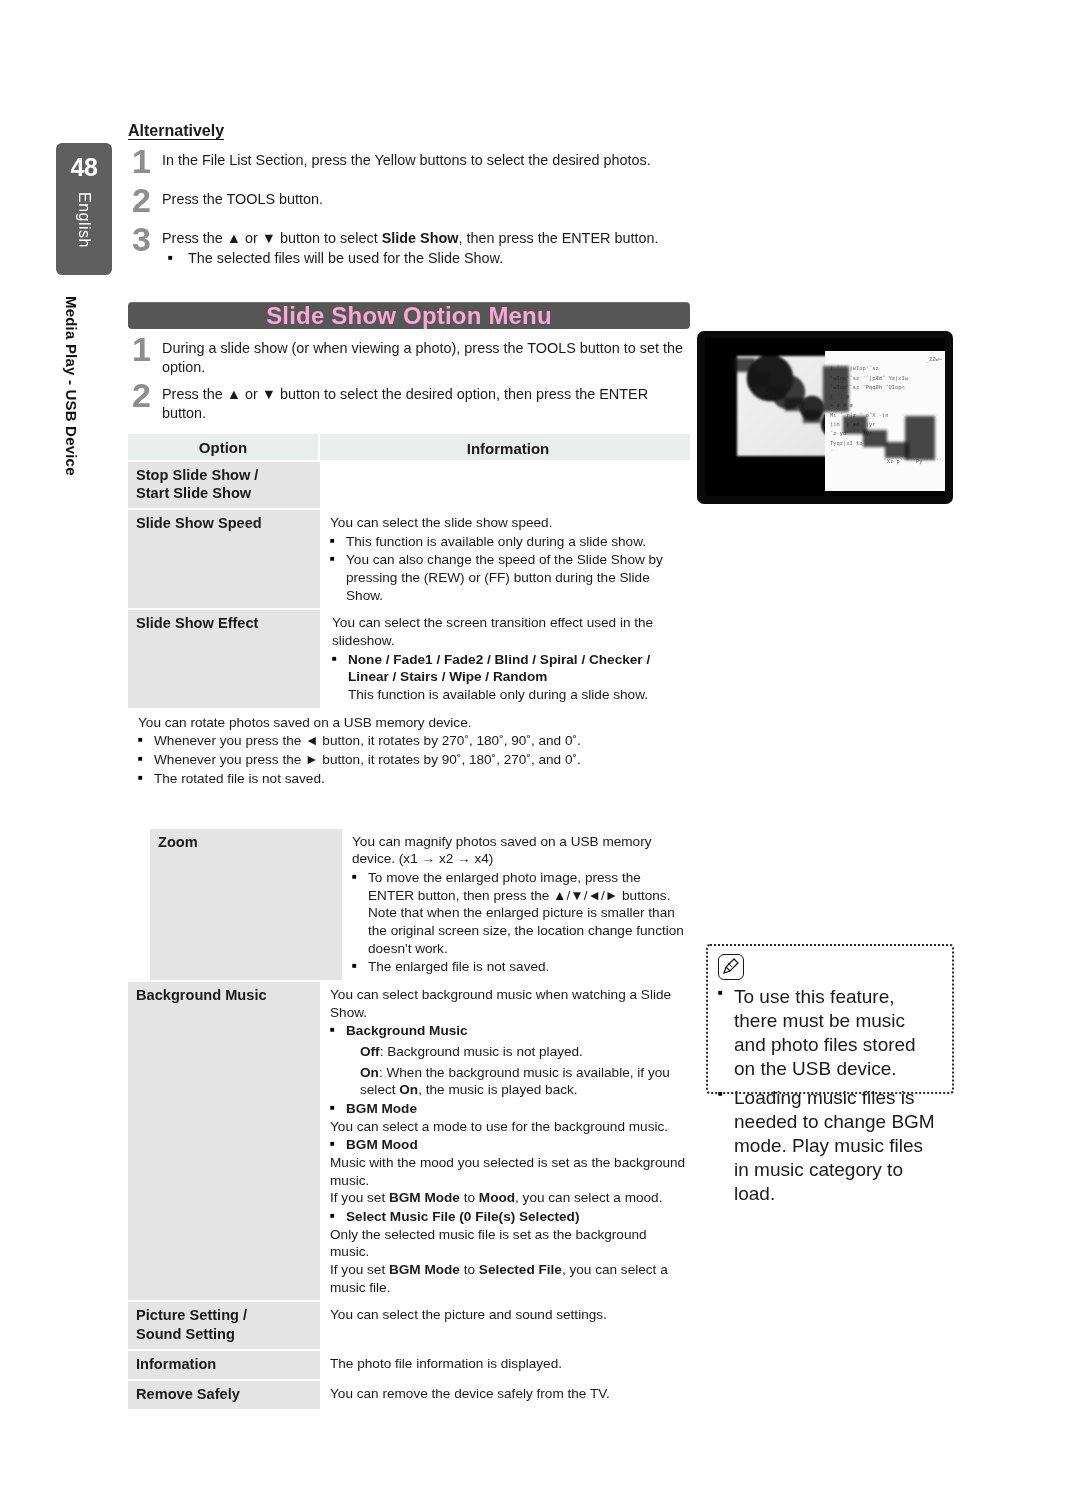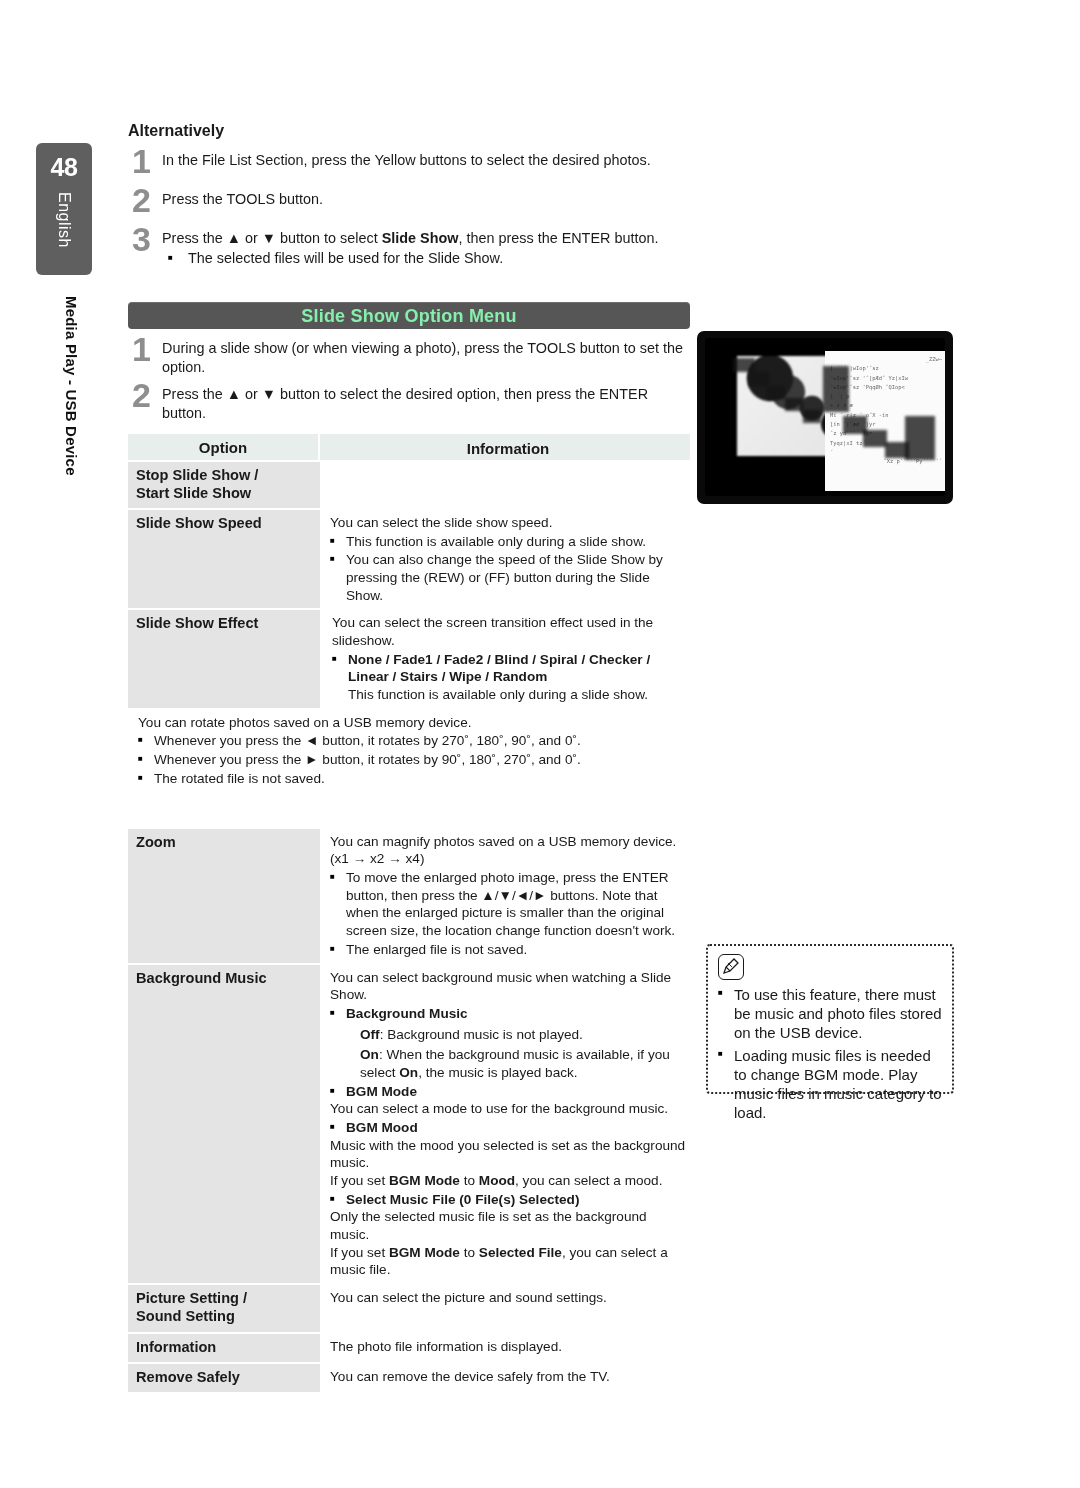--- a/index.html
+++ b/index.html
@@ -11,21 +11,21 @@
     width: 1080px; height: 1488px;
     position: relative;
     font-family: "Liberation Sans", sans-serif;
     color: #1a1a1a;
     overflow: hidden;
   }
 
   
   #page-badge {
     position: absolute;
-    left: 36px; top: 143px;
+    left: 56px; top: 143px;
     width: 56px; height: 132px;
     background: #5f5f5f;
     border-radius: 6px;
     color: #ffffff;
     display: flex;
     flex-direction: column;
     align-items: center;
   }
   #page-badge .pnum {
     font-size: 25px; font-weight: bold;
@@ -47,20 +47,21 @@
     font-weight: bold;
     letter-spacing: 0.2px;
     color: #111;
     white-space: nowrap;
   }
 
   .section-heading {
     position: absolute;
     left: 128px; top: 122px;
     font-size: 16px; font-weight: bold;
+    text-decoration: underline;
     text-underline-offset: 3px;
   }
 
   
   .steps { position: absolute; }
   .step { display: flex; align-items: flex-start; }
   .step .num {
     width: 34px;
     flex: 0 0 34px;
     font-size: 34px;
@@ -97,22 +98,22 @@
   #banner {
     position: absolute;
     left: 128px; top: 302px;
     width: 562px; height: 27px;
     background: #565656;
     border-radius: 4px;
     border-top: 1px solid #6e6e6e;
     display: flex; align-items: center; justify-content: center;
   }
   #banner .btxt {
-    color: #86efac;
-    font-size: 18px;
+    color: #f9a8d4;
+    font-size: 24px;
     font-weight: bold;
     letter-spacing: 0.2px;
   }
 
   #steps-menu { left: 128px; top: 336px; width: 562px; }
   #steps-menu .step { margin-bottom: 6px; }
 
   
   #opt-table {
     position: absolute;
@@ -219,21 +220,21 @@
     border: 1.6px solid #1a1a1a;
     border-radius: 6px;
     position: relative;
     margin-bottom: 5px;
   }
   #note-icon svg { position: absolute; left: 3px; top: 3px; }
   #note-box .nline { display: flex; margin-top: 4px; }
   #note-box .nline .sq { flex: 0 0 16px; font-size: 8px; line-height: 2.0; }
   #note-box .nline .ntxt {
     flex: 1;
-    font-size: 15px;
+    font-size: 19px;
     line-height: 1.27;
   }
 </style>
 </head>
 <body>
 
 <div id="page-badge">
   <div class="pnum">48</div>
   <div class="lang">English</div>
 </div>
@@ -333,21 +334,21 @@
             <span class="sq"></span>
             <span class="btext">Whenever you press the ► button, it rotates by 90˚, 180˚, 270˚, and 0˚.</span>
           </div>
           <div class="dbullet">
             <span class="sq"></span>
             <span class="btext">The rotated file is not saved.</span>
           </div>
         </div>
       </div>
       <div class="trow">
-        <div class="tcell-opt" style="min-height: 136px;">
+        <div class="tcell-opt" style="min-height: 136px; margin-left: 22px;">
           <div>Zoom</div>
         </div>
         <div class="tcell-desc" style="min-height: 136px;">
           <div class="dline">You can magnify photos saved on a USB memory device. (x1 → x2 → x4)</div>
           <div class="dbullet">
             <span class="sq"></span>
             <span class="btext">To move the enlarged photo image, press the ENTER        button, then press the ▲/▼/◄/► buttons. Note that when the enlarged picture is smaller than the original screen size, the location change function doesn't work.</span>
           </div>
           <div class="dbullet">
             <span class="sq"></span>

